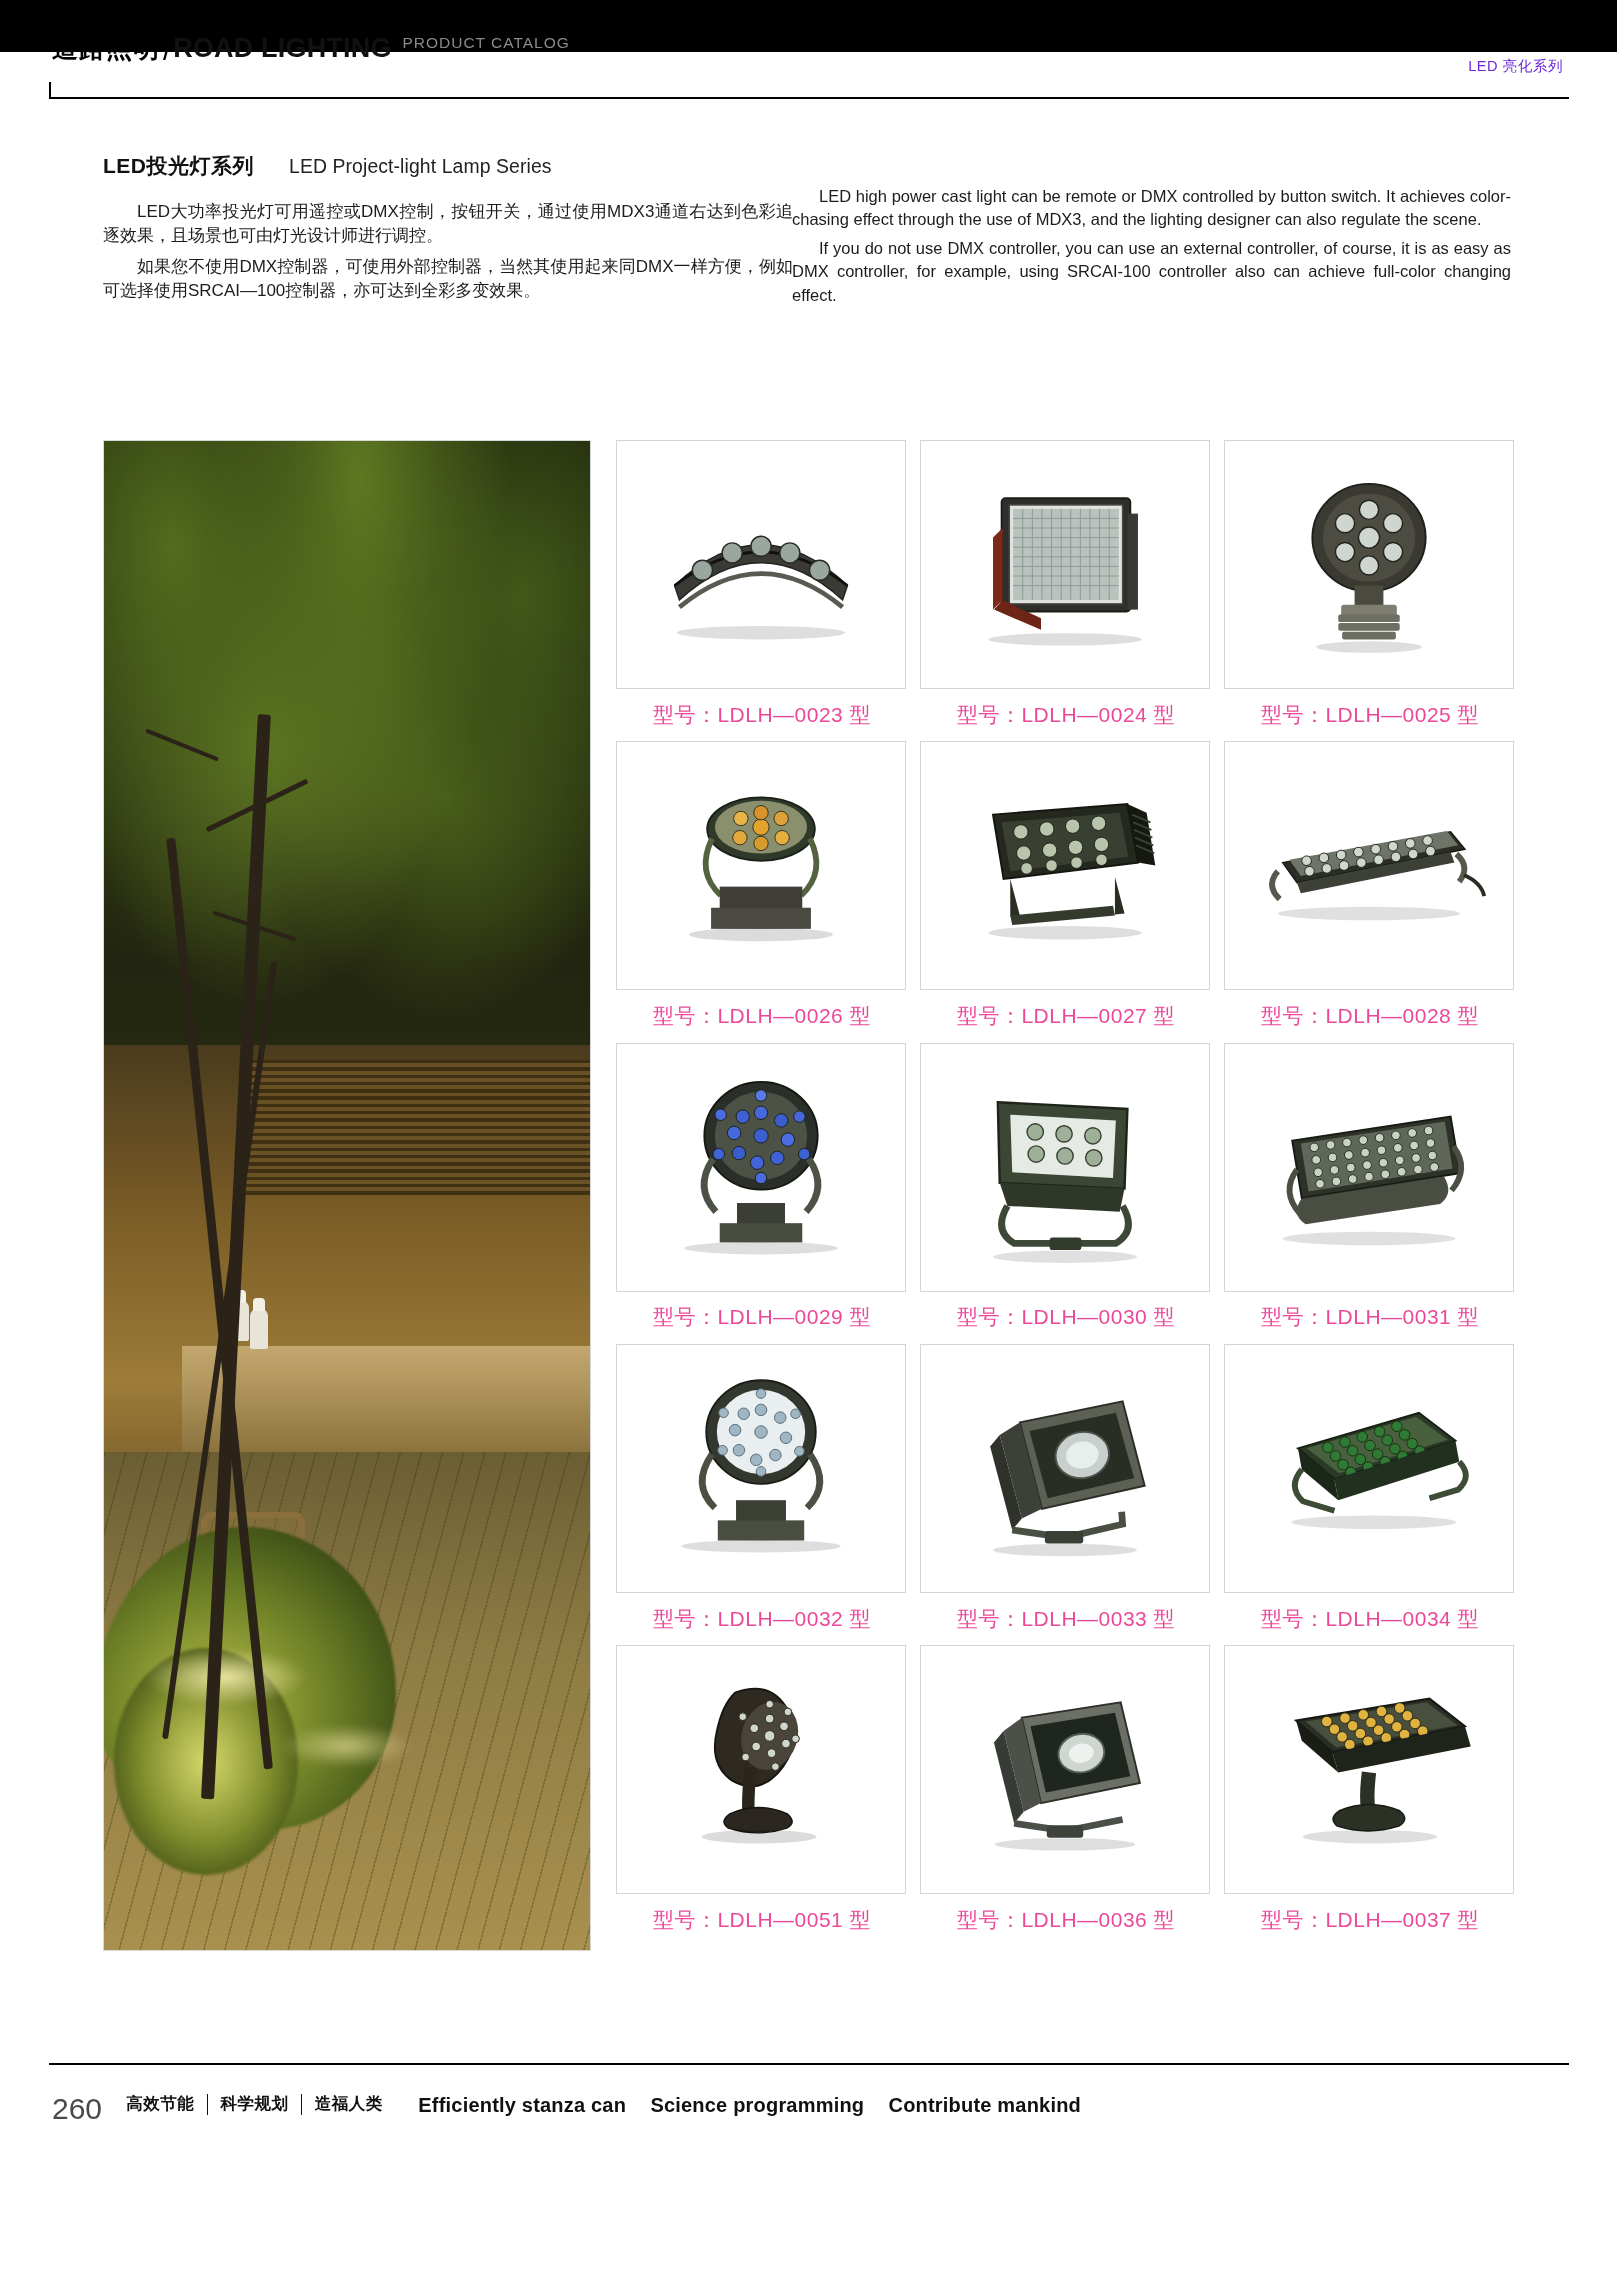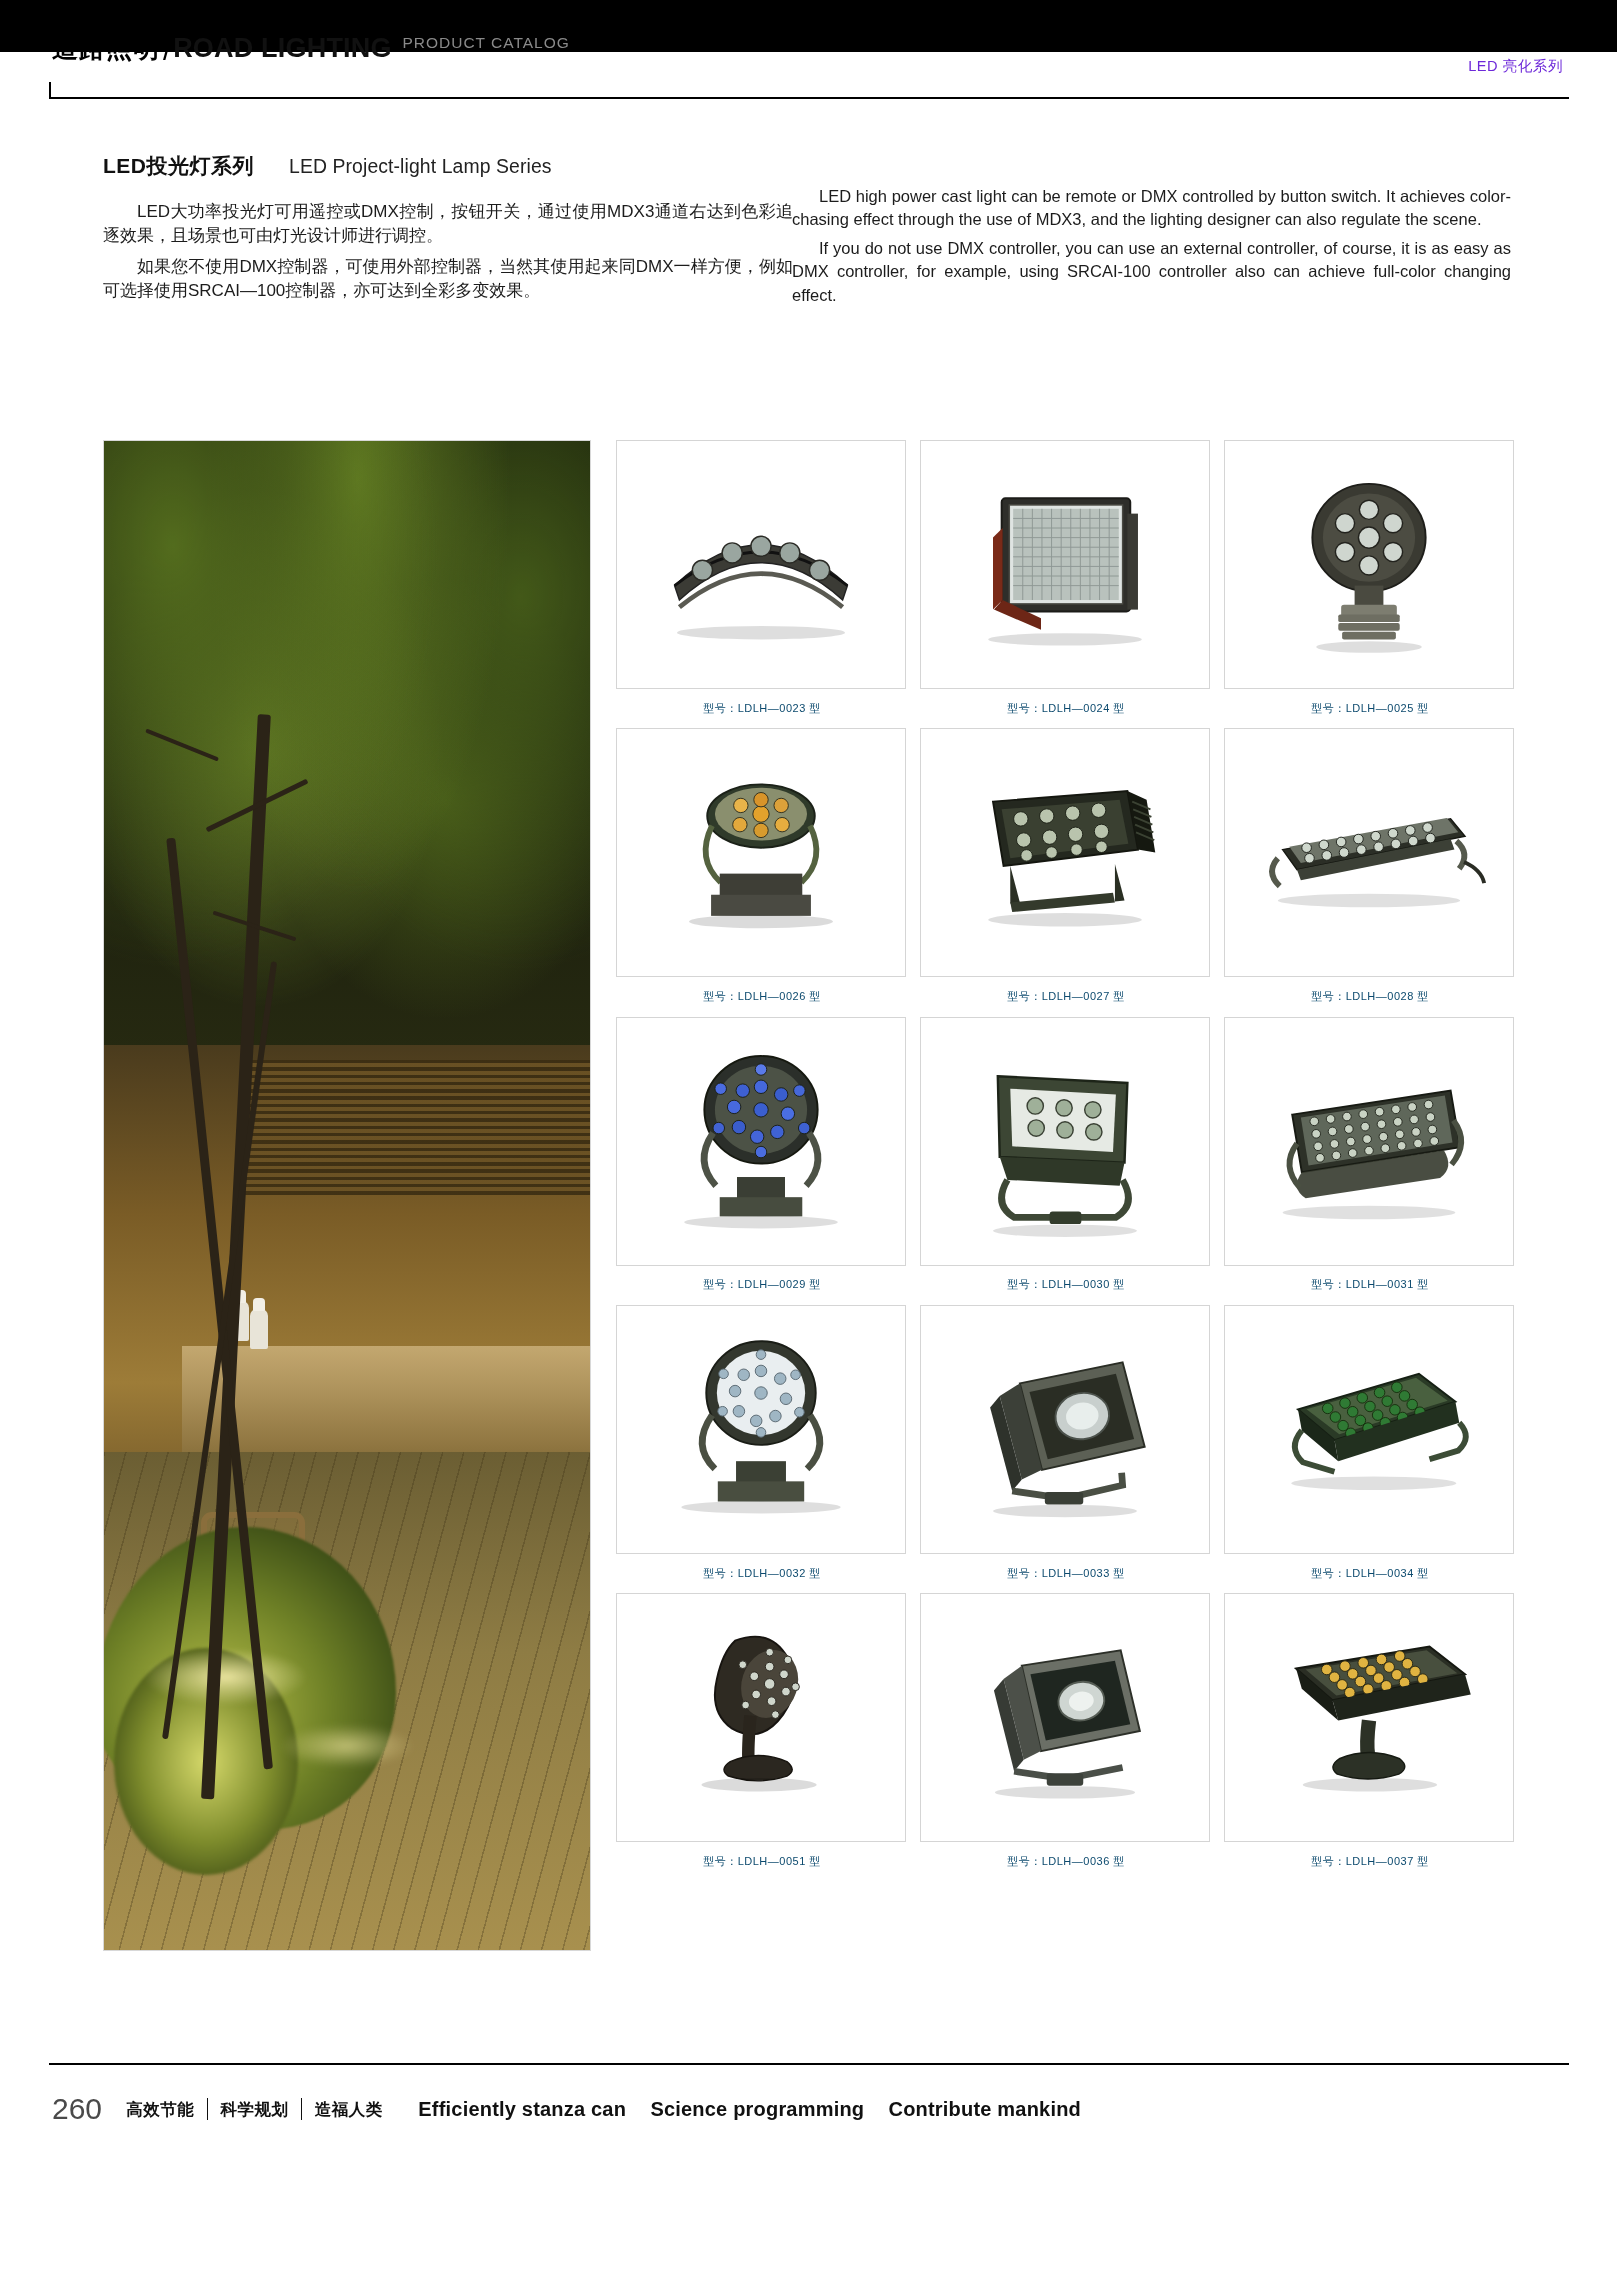--- a/index.html
+++ b/index.html
@@ -282,22 +282,22 @@
     width: 290px;
     height: 249px;
     border: 1px solid #d5d5d5;
     box-sizing: border-box;
     background: #ffffff;
     position: relative;
     overflow: hidden;
   }
   .caption {
     text-align: center;
-    font-size: 11px;
-    color: #0c4a6e;
+    font-size: 21px;
+    color: #ec4899;
     letter-spacing: 0.5px;
     padding: 11.7px 0 12.6px 0;
     white-space: nowrap;
   }
 
   
   .art { position: absolute; left: 0; top: 0; width: 100%; height: 100%; }
 
   
   .footer-rule {
@@ -306,21 +306,20 @@
     top: 2063px;
     width: 1520px;
     height: 1.5px;
     background: #000000;
   }
   .footer {
     position: absolute;
     left: 52px;
     top: 2094px;
     display: flex;
-    align-items: center;
     white-space: nowrap;
   }
   .pagenum {
     font-size: 30px;
     color: #4a4a4a;
     font-weight: 400;
     margin-right: 11.7px;
     line-height: 1;
   }
   .f-cn {

